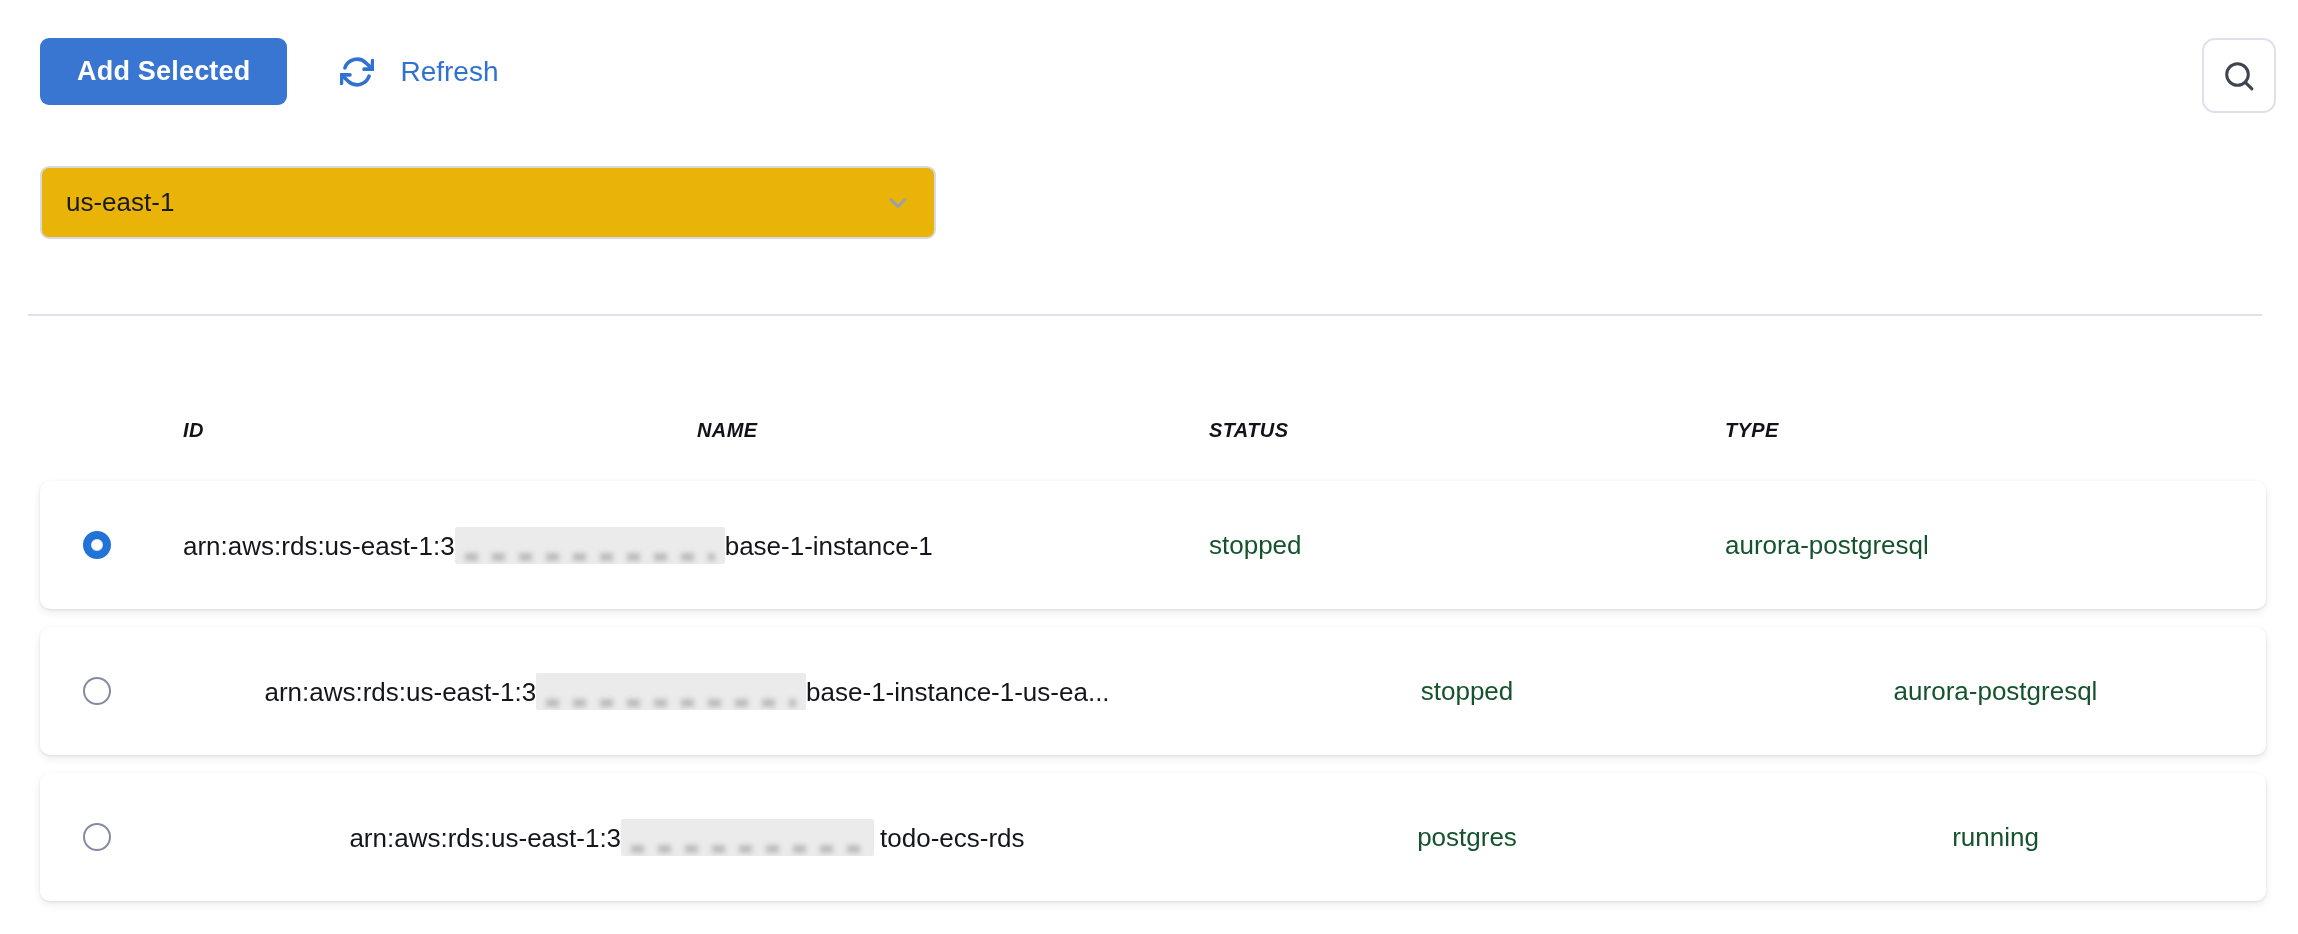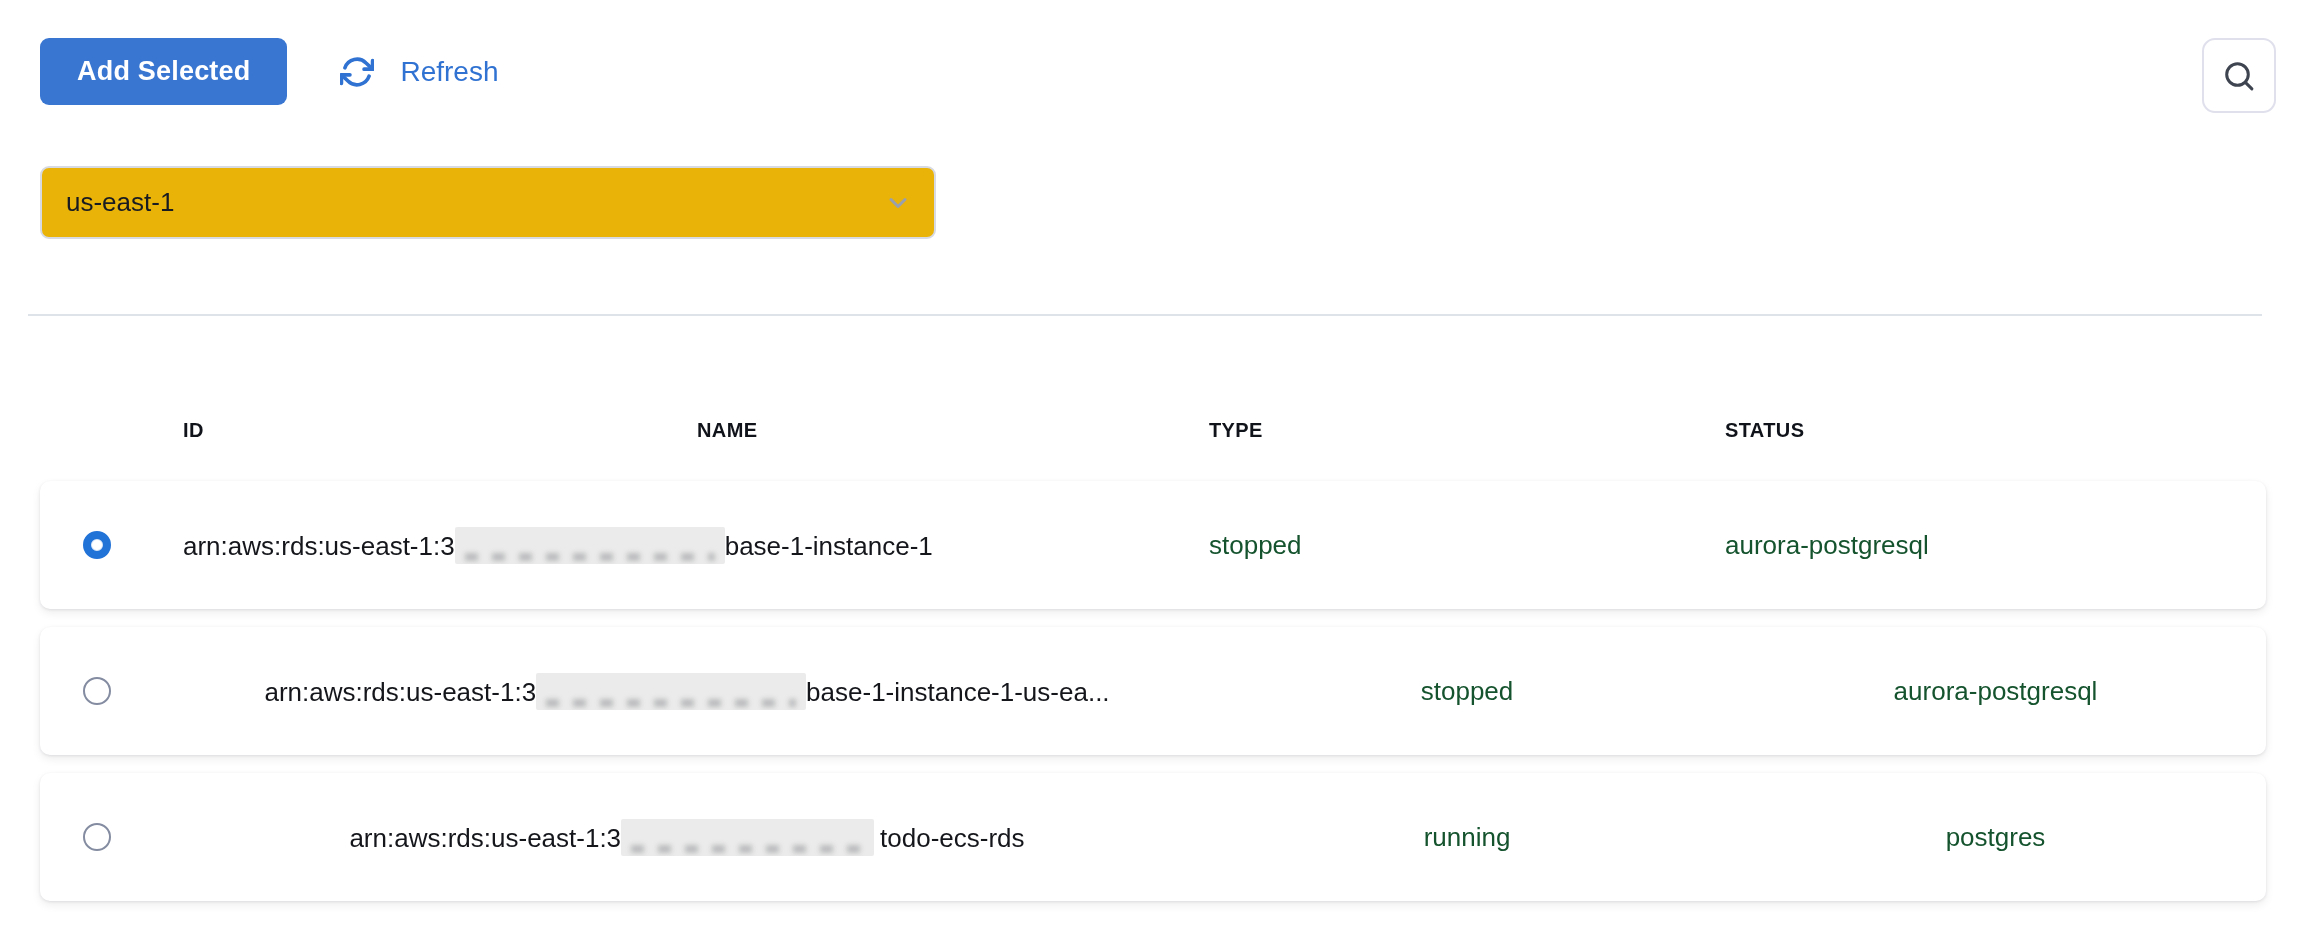--- a/index.html
+++ b/index.html
@@ -45,21 +45,21 @@
   
   .divider { margin:75px 36px 0 28px; height:2px; background:#dee2e9; border:none; }
 
   
   .table-wrap { margin:0 32px 0 40px; }
   .thead {
     display:grid; grid-template-columns:143px 514px 512px 516px 1fr;
     margin-top:101px; font-size:20px; font-weight:bold; color:#10131a;
     letter-spacing:.4px; line-height:26px;
   }
-  .thead .th { white-space:nowrap; }
+  .thead .th { white-space:nowrap;font-style:italic; }
 
   .row {
     display:grid; grid-template-columns:143px 1026px 516px 1fr;
     align-items:center; height:128px; margin-top:38px;
     background:#ffffff; border-radius:10px;
     box-shadow:0 1px 3px rgba(25,32,45,.10), 0 4px 10px rgba(25,32,45,.07);
   }
   .row + .row { margin-top:18px;text-align:center; }
 
   .radio-cell { display:flex; align-items:center; }
@@ -123,22 +123,22 @@
   </div>
 
   <hr class="divider">
 
   <div class="table-wrap">
 
     <div class="thead">
       <div class="th"></div>
       <div class="th">ID</div>
       <div class="th">NAME</div>
+      <div class="th">STATUS</div>
       <div class="th">TYPE</div>
-      <div class="th">STATUS</div>
     </div>
 
     <div class="row">
       <div class="radio-cell">
         <div class="radio" role="radio" data-checked="true"></div>
       </div>
       <div class="id-cell"><span>arn:aws:rds:us-east-1:3</span><span class="redacted"></span><span>base-1-instance-1</span></div>
       <div class="cell">stopped</div>
       <div class="cell">aurora-postgresql</div>
     </div>
@@ -150,18 +150,18 @@
       <div class="id-cell"><span>arn:aws:rds:us-east-1:3</span><span class="redacted"></span><span>base-1-instance-1-us-ea...</span></div>
       <div class="cell">stopped</div>
       <div class="cell">aurora-postgresql</div>
     </div>
 
     <div class="row">
       <div class="radio-cell">
         <div class="radio" role="radio" data-checked="false"></div>
       </div>
       <div class="id-cell"><span>arn:aws:rds:us-east-1:3</span><span class="redacted short"></span><span style="display:inline-block;width:6px;"></span><span>todo-ecs-rds</span></div>
+      <div class="cell">postgres</div>
       <div class="cell">running</div>
-      <div class="cell">postgres</div>
     </div>
 
   </div>
 </div>
 
 </body></html>

